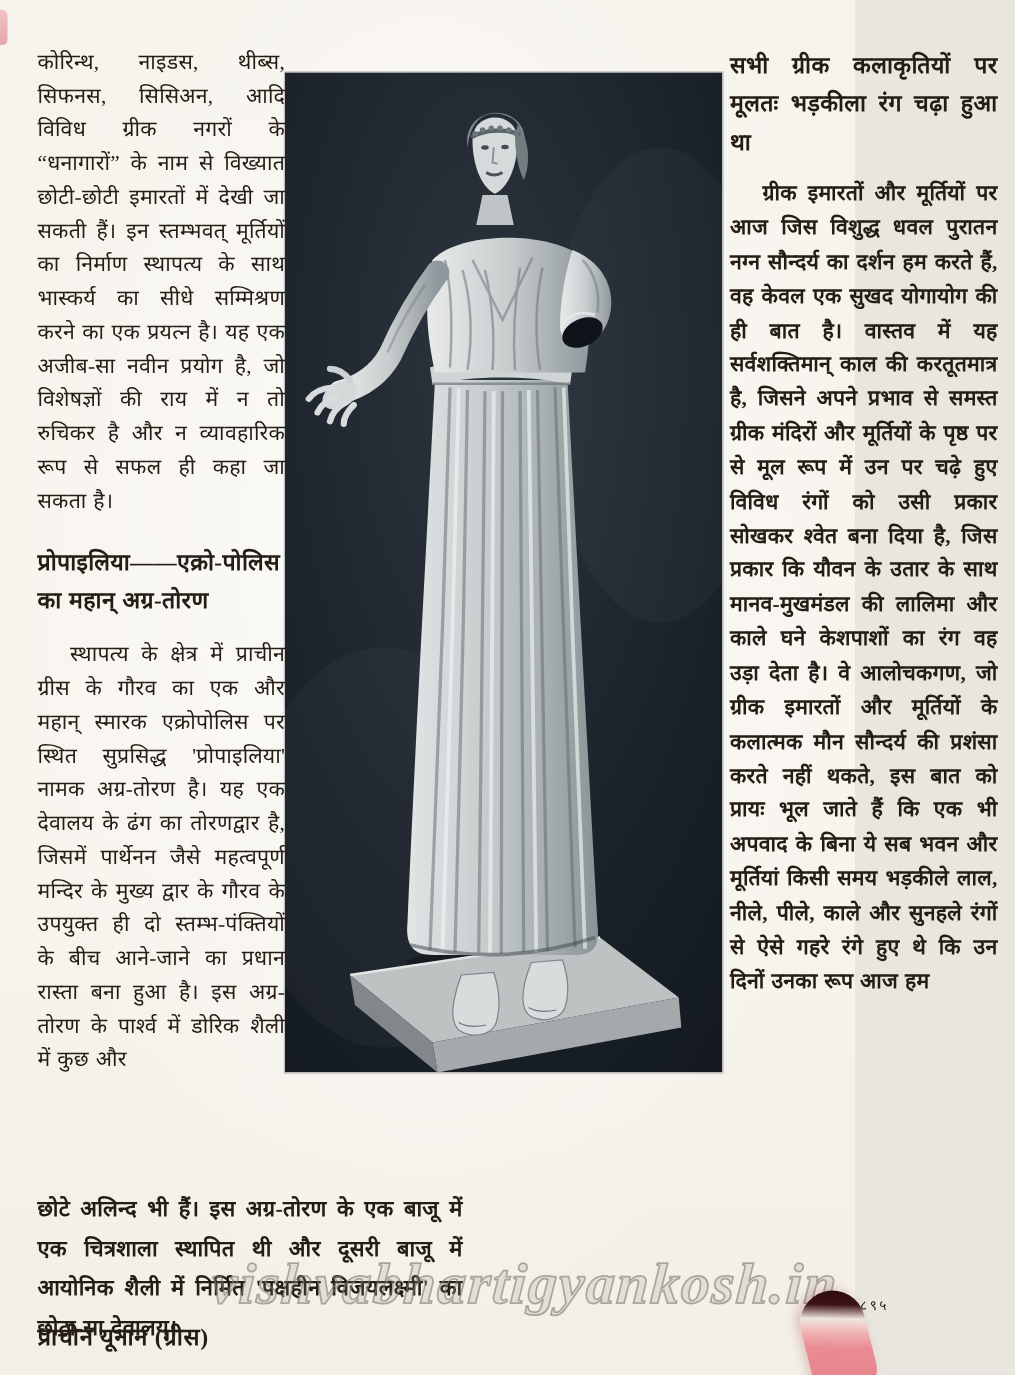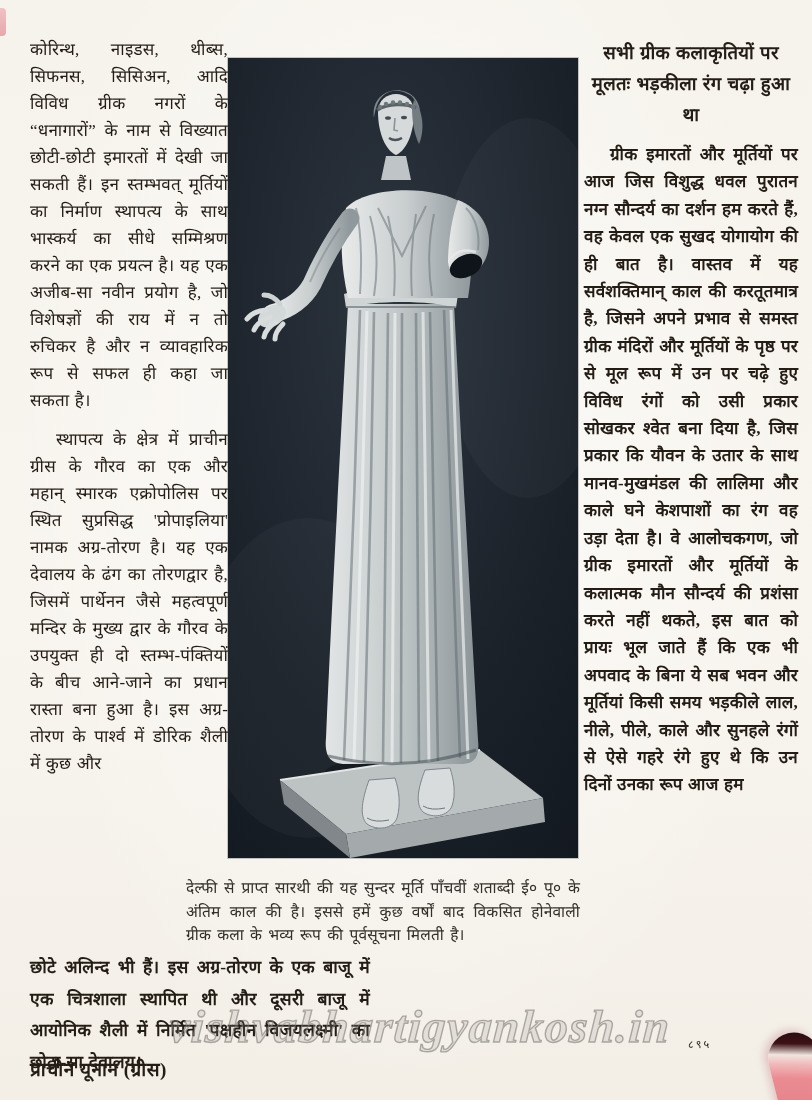--- a/index.html
+++ b/index.html
@@ -2,31 +2,31 @@
 <html><head>
 <meta charset="utf-8">
 <style>
   html,body{margin:0;padding:0;}
   body{
     width:812px;height:1100px;overflow:hidden;
     background:#e9e6df;
     font-family:"Liberation Serif","DejaVu Serif",serif;
   }
   .page{
-    position:relative;width:812px;height:1100px;
+    position:relative;width:684px;height:1100px;
     background:
       radial-gradient(ellipse at 50% 40%, rgba(255,255,255,.6), rgba(0,0,0,0) 70%),
       linear-gradient(180deg,#f6f3ec 0%,#f8f5ef 55%,#f3efe7 100%);
     color:#241d16;
   }
   .txt{position:absolute;text-align:justify;letter-spacing:.2px;word-spacing:1px;}
   .col-left{left:30px;top:36px;width:198px;font-size:17px;line-height:27px;}
   .col-left .para2{text-indent:26px;margin-top:12px;}
   .sec-heading{
-    font-weight:bold;text-align:center;font-size:18.5px;line-height:30px;
+    font-weight:bold;font-size:18.5px;line-height:30px;
     margin:22px 0 14px 0;letter-spacing:.3px;
   }
   .col-right{left:584px;top:38px;width:214px;font-size:17px;line-height:27.4px;}
   .col-right .sec-heading{margin:0 0 10px 0;line-height:31px;}
   .col-right .para{text-indent:26px;font-weight:bold;}
   .photo{
     position:absolute;left:228px;top:58px;width:350px;height:800px;
     box-shadow:0 0 0 1px rgba(40,45,50,.25);
   }
   .photo svg{display:block;width:100%;height:100%;}
@@ -65,20 +65,21 @@
 </style>
 </head>
 <body>
 
 <div class="page">
 
   <div class="scan-mark"></div>
 
   <div class="txt col-left">
     <div class="para1">कोरिन्थ, नाइडस, थीब्स, सिफनस, सिसिअन, आदि विविध ग्रीक नगरों के “धनागारों” के नाम से विख्यात छोटी-छोटी इमारतों में देखी जा सकती हैं। इन स्तम्भवत् मूर्तियों का निर्माण स्थापत्य के साथ भास्कर्य का सीधे सम्मिश्रण करने का एक प्रयत्न है। यह एक अजीब-सा नवीन प्रयोग है, जो विशेषज्ञों की राय में न तो रुचिकर है और न व्यावहारिक रूप से सफल ही कहा जा सकता है।</div>
+    <div class="sec-heading">प्रोपाइलिया——एक्रो-पोलिस का महान् अग्र-तोरण</div>
     <div class="para2">स्थापत्य के क्षेत्र में प्राचीन ग्रीस के गौरव का एक और महान् स्मारक एक्रोपोलिस पर स्थित सुप्रसिद्ध 'प्रोपाइलिया' नामक अग्र-तोरण है। यह एक देवालय के ढंग का तोरणद्वार है, जिसमें पार्थेनन जैसे महत्वपूर्ण मन्दिर के मुख्य द्वार के गौरव के उपयुक्त ही दो स्तम्भ-पंक्तियों के बीच आने-जाने का प्रधान रास्ता बना हुआ है। इस अग्र-तोरण के पार्श्व में डोरिक शैली में कुछ और</div>
   </div>
 
   <div class="photo">
     <svg viewBox="0 0 350 800" preserveAspectRatio="none">
       <defs>
         <radialGradient id="bg" cx="45%" cy="30%" r="95%">
           <stop offset="0%" stop-color="#2c343e"></stop>
           <stop offset="60%" stop-color="#1a2129"></stop>
           <stop offset="100%" stop-color="#12171e"></stop>
@@ -193,21 +194,20 @@
         <path d="M161,80 q6,4 13,0" stroke="#49535a" stroke-width="2.4" fill="none"></path>
       </g>
     </svg>
   </div>
 
   <div class="txt col-right">
     <div class="sec-heading">सभी ग्रीक कलाकृतियों पर मूलतः भड़कीला रंग चढ़ा हुआ था</div>
     <div class="para">ग्रीक इमारतों और मूर्तियों पर आज जिस विशुद्ध धवल पुरातन नग्न सौन्दर्य का दर्शन हम करते हैं, वह केवल एक सुखद योगायोग की ही बात है। वास्तव में यह सर्वशक्तिमान् काल की करतूतमात्र है, जिसने अपने प्रभाव से समस्त ग्रीक मंदिरों और मूर्तियों के पृष्ठ पर से मूल रूप में उन पर चढ़े हुए विविध रंगों को उसी प्रकार सोखकर श्वेत बना दिया है, जिस प्रकार कि यौवन के उतार के साथ मानव-मुखमंडल की लालिमा और काले घने केशपाशों का रंग वह उड़ा देता है। वे आलोचकगण, जो ग्रीक इमारतों और मूर्तियों के कलात्मक मौन सौन्दर्य की प्रशंसा करते नहीं थकते, इस बात को प्रायः भूल जाते हैं कि एक भी अपवाद के बिना ये सब भवन और मूर्तियां किसी समय भड़कीले लाल, नीले, पीले, काले और सुनहले रंगों से ऐसे गहरे रंगे हुए थे कि उन दिनों उनका रूप आज हम</div>
   </div>
 
-  <div class="txt caption">देल्फी से प्राप्त सारथी की यह सुन्दर मूर्ति पाँचवीं शताब्दी ई० पू० के अंतिम काल की है। इससे हमें कुछ वर्षों बाद विकसित होनेवाली ग्रीक कला के भव्य रूप की पूर्वसूचना मिलती है।</div>
 
   <div class="txt bottom-left">छोटे अलिन्द भी हैं। इस अग्र-तोरण के एक बाजू में एक चित्रशाला स्थापित थी और दूसरी बाजू में आयोनिक शैली में निर्मित 'पक्षहीन विजयलक्ष्मी' का छोटा-सा देवालय।</div>
 
   <div class="watermark">vishvabhartigyankosh.in</div>
 
   <div class="footer-title">प्राचीन यूनान (ग्रीस)</div>
   <div class="page-number">८९५</div>
 
   <div class="finger-smudge"></div>
 </div>

